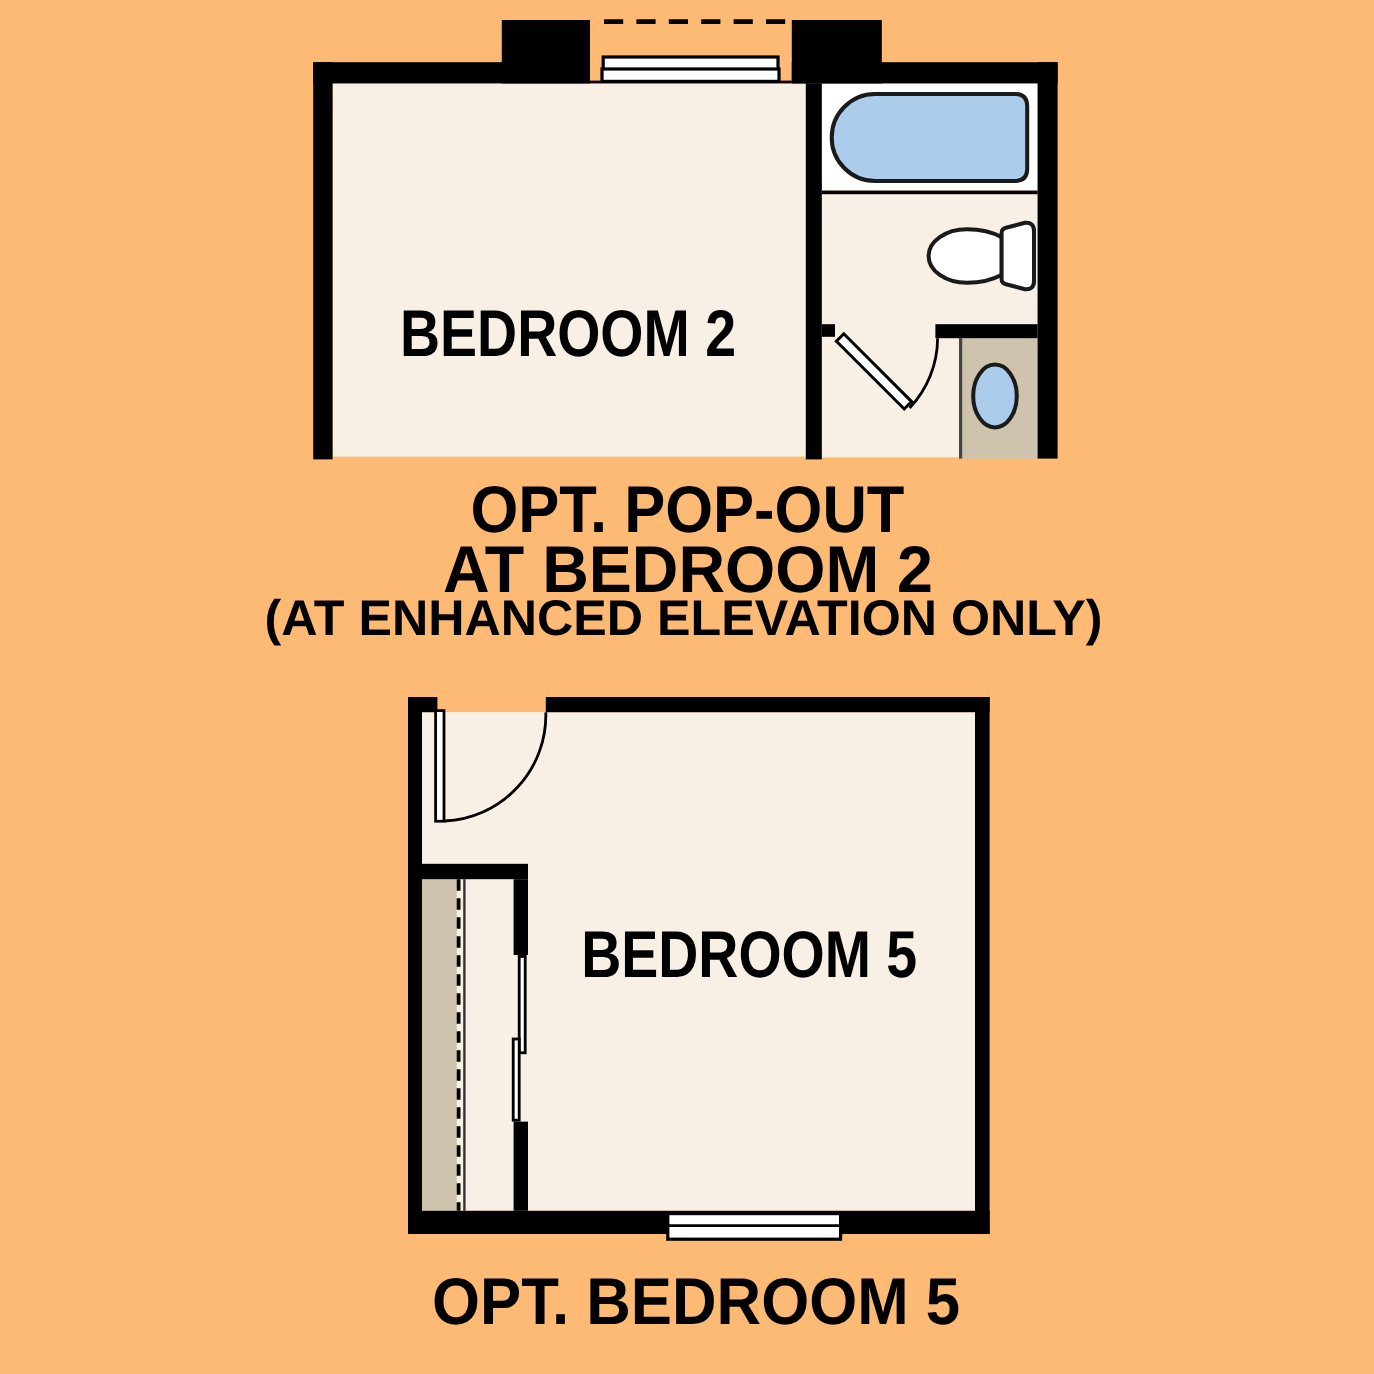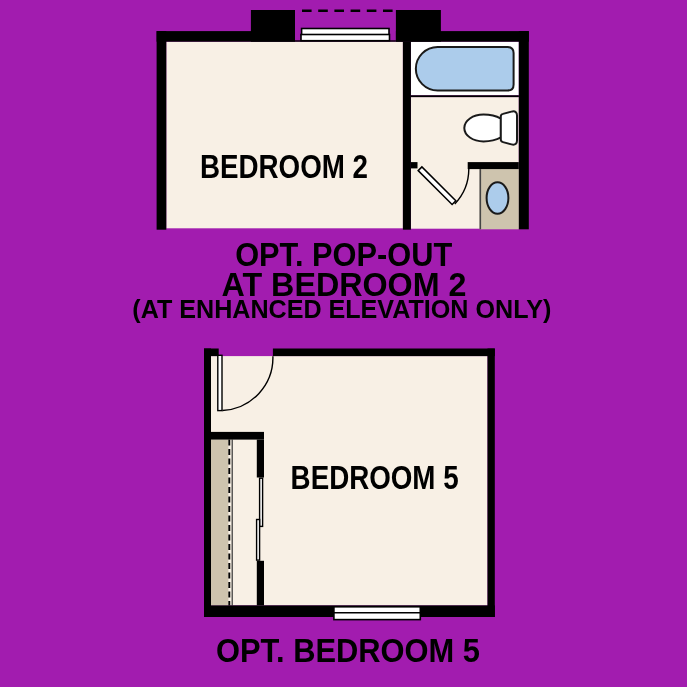--- a/index.html
+++ b/index.html
@@ -1,16 +1,16 @@
 <!DOCTYPE html>
 <html><head>
 <meta charset="utf-8">
 <style>
   html,body{margin:0;padding:0;background:#ffffff;}
-  #page{width:687px;height:687px;position:relative;overflow:hidden;background:#a21caf;}
+  #page{width:687px;height:687px;position:relative;overflow:hidden;background:#fdba74;}
   svg{position:absolute;top:0;left:0;}
   text{font-family:"Liberation Sans",sans-serif;font-weight:bold;fill:#000;}
 </style>
 </head>
 <body>
 <div id="page">
 <svg width="687" height="687" viewBox="0 0 687 687">
 
   <rect x="166.3" y="41.7" width="236.6" height="186.6" fill="#f8f0e5"></rect>
   <rect x="410.9" y="41.7" width="107.9" height="53.6" fill="#ffffff"></rect>

